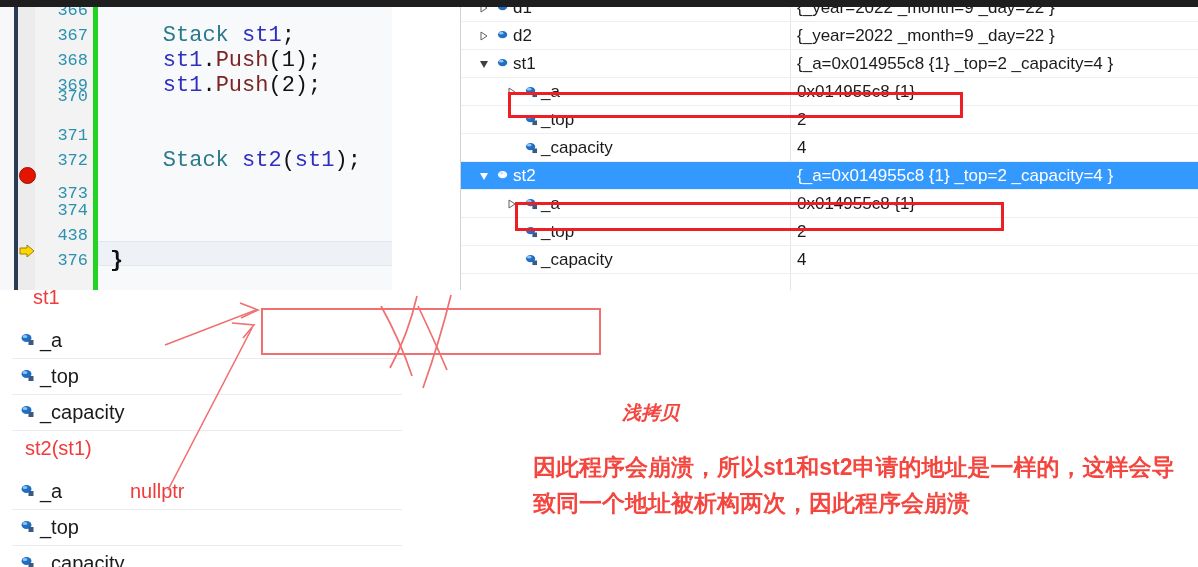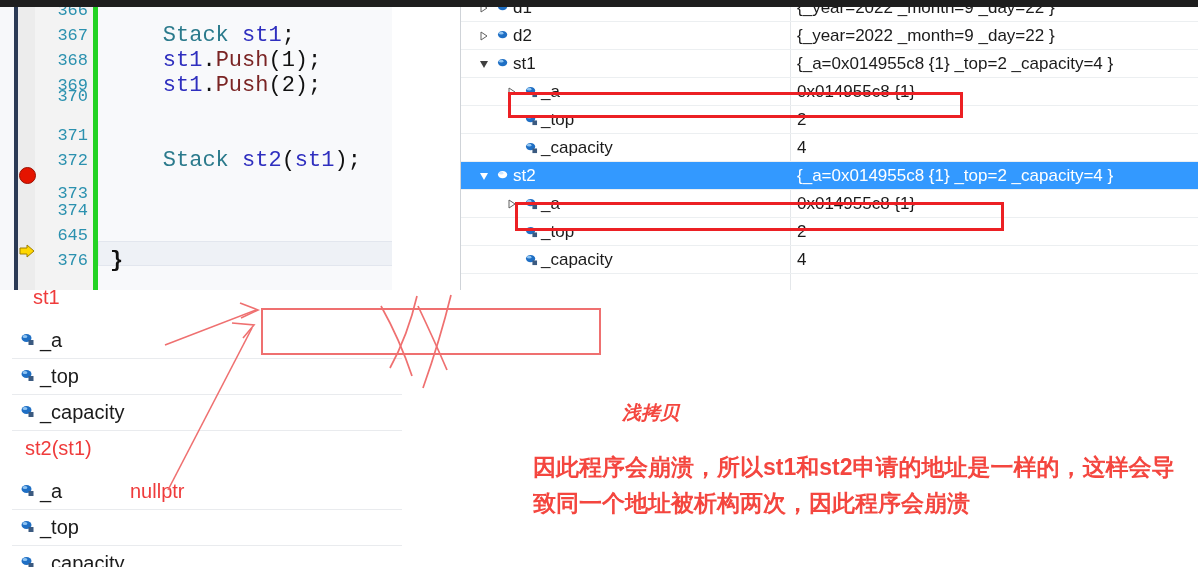--- a/index.html
+++ b/index.html
@@ -116,21 +116,21 @@
           <div class="lineno" style="top: 0px;">372</div>
           <div class="codetext" style="top: 0px;"><span class="punc">    </span><span class="kw-type">Stack</span><span class="punc"> </span><span class="ident">st2</span><span class="punc">(</span><span class="ident">st1</span><span class="punc">);</span></div>
         </div>
         <div class="code-row" style="top: 166px;">
           <div class="lineno" style="top: 8px;">373</div>
         </div>
         <div class="code-row" style="top: 191px;">
           <div class="lineno" style="top: 0px;">374</div>
         </div>
         <div class="code-row" style="top: 216px;">
-          <div class="lineno" style="top: 0px;">645</div>
+          <div class="lineno" style="top: 0px;">438</div>
         </div>
         <div class="code-row" style="top: 241px;">
           <div class="lineno" style="top: 0px;">376</div>
           <div class="codetext" style="top: 0px;"><span class="brace">}</span></div>
         </div>
       </div>
   </div>
 
   <div id="watch">
     <div id="watch-divider"></div>

